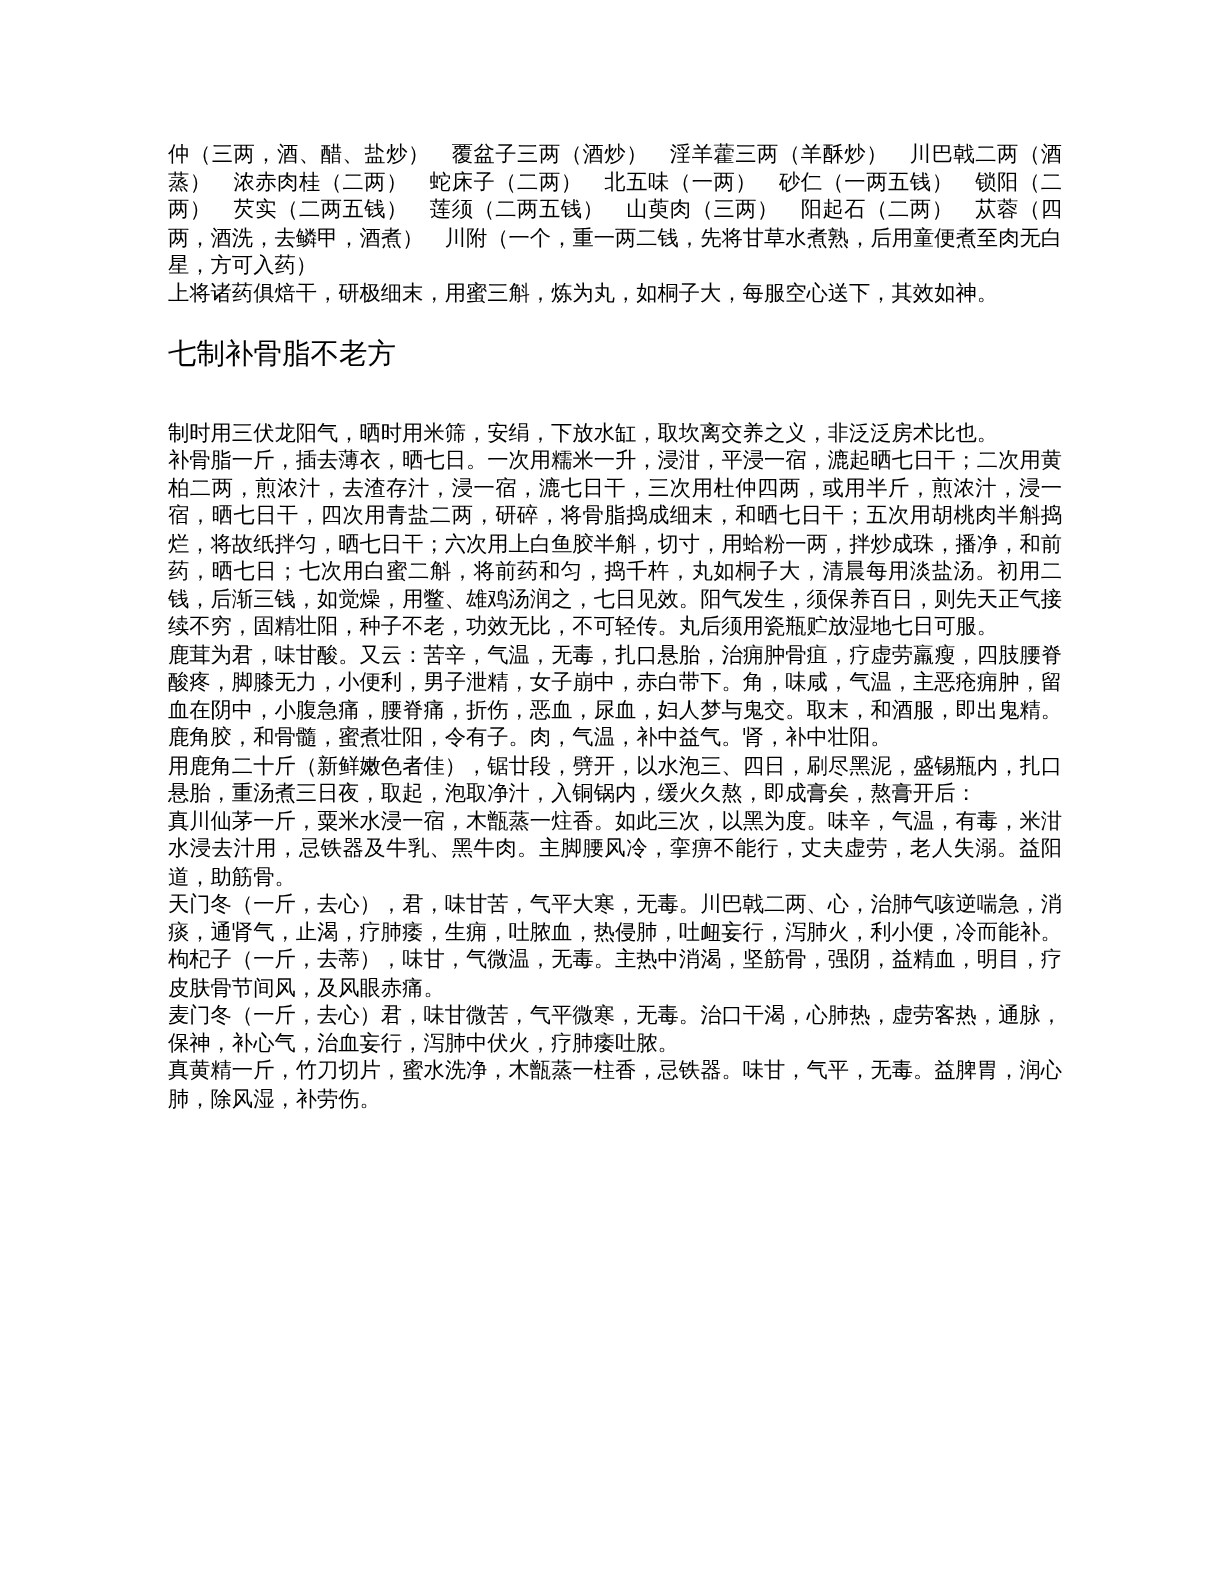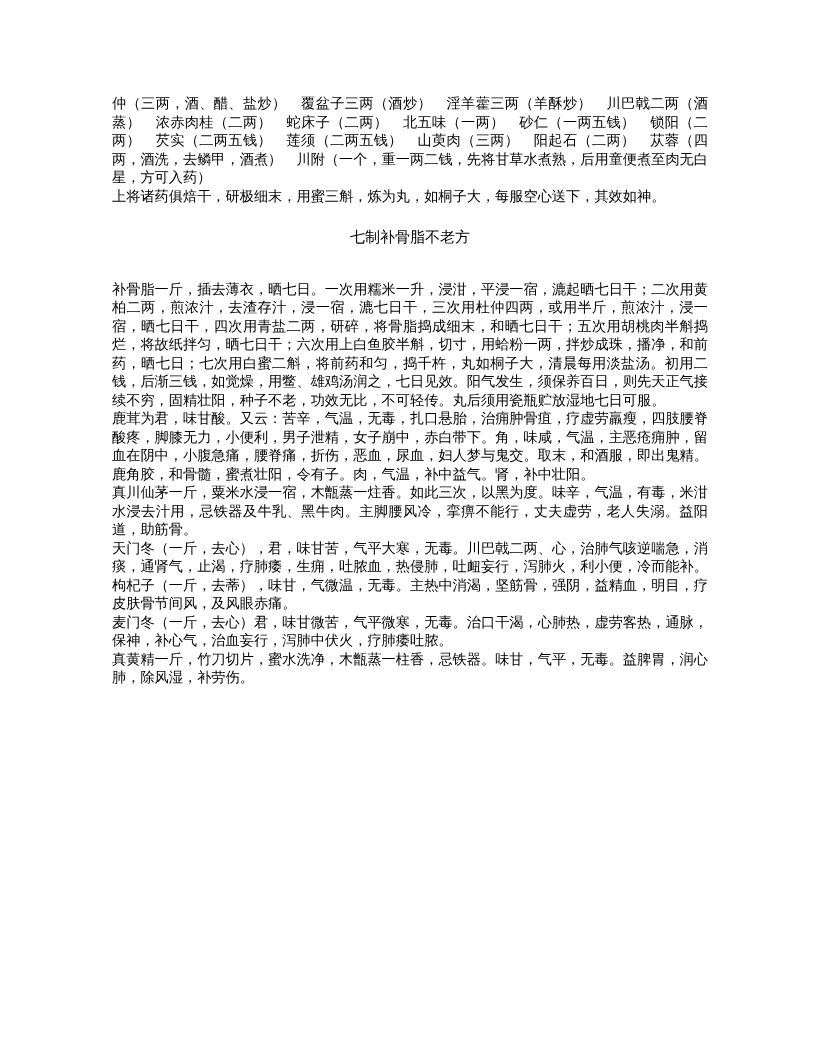--- a/index.html
+++ b/index.html
@@ -21,35 +21,37 @@
       line-height: 18.5px;
     }
     .para {
       margin: 0;
       text-align: justify;
       text-align-last: left;
       word-break: break-all;
     }
     .heading {
       margin: 23px 0 33px 0;
-      font-size: 15px;
+      font-size: 19px;
       font-weight: normal;
       line-height: 18.5px;
-      text-align: center;
+      text-align: left;
     }
   </style>
 </head>
 <body>
 
 <div class="page">
   <div id="doc-body">
       <p class="para">仲（三两，酒、醋、盐炒）　覆盆子三两（酒炒）　淫羊藿三两（羊酥炒）　川巴戟二两（酒蒸）　浓赤肉桂（二两）　蛇床子（二两）　北五味（一两）　砂仁（一两五钱）　锁阳（二两）　芡实（二两五钱）　莲须（二两五钱）　山萸肉（三两）　阳起石（二两）　苁蓉（四两，酒洗，去鳞甲，酒煮）　川附（一个，重一两二钱，先将甘草水煮熟，后用童便煮至肉无白星，方可入药）</p>
       <p class="para">上将诸药俱焙干，研极细末，用蜜三斛，炼为丸，如桐子大，每服空心送下，其效如神。</p>
       <h2 class="heading">七制补骨脂不老方</h2>
+      <p class="para">制时用三伏龙阳气，晒时用米筛，安绢，下放水缸，取坎离交养之义，非泛泛房术比也。</p>
       <p class="para">补骨脂一斤，插去薄衣，晒七日。一次用糯米一升，浸泔，平浸一宿，漉起晒七日干；二次用黄柏二两，煎浓汁，去渣存汁，浸一宿，漉七日干，三次用杜仲四两，或用半斤，煎浓汁，浸一宿，晒七日干，四次用青盐二两，研碎，将骨脂捣成细末，和晒七日干；五次用胡桃肉半斛捣烂，将故纸拌匀，晒七日干；六次用上白鱼胶半斛，切寸，用蛤粉一两，拌炒成珠，播净，和前药，晒七日；七次用白蜜二斛，将前药和匀，捣千杵，丸如桐子大，清晨每用淡盐汤。初用二钱，后渐三钱，如觉燥，用鳖、雄鸡汤润之，七日见效。阳气发生，须保养百日，则先天正气接续不穷，固精壮阳，种子不老，功效无比，不可轻传。丸后须用瓷瓶贮放湿地七日可服。</p>
       <p class="para">鹿茸为君，味甘酸。又云：苦辛，气温，无毒，扎口悬胎，治痈肿骨疽，疗虚劳羸瘦，四肢腰脊酸疼，脚膝无力，小便利，男子泄精，女子崩中，赤白带下。角，味咸，气温，主恶疮痈肿，留血在阴中，小腹急痛，腰脊痛，折伤，恶血，尿血，妇人梦与鬼交。取末，和酒服，即出鬼精。鹿角胶，和骨髓，蜜煮壮阳，令有子。肉，气温，补中益气。肾，补中壮阳。</p>
+      <p class="para">用鹿角二十斤（新鲜嫩色者佳），锯廿段，劈开，以水泡三、四日，刷尽黑泥，盛锡瓶内，扎口悬胎，重汤煮三日夜，取起，泡取净汁，入铜锅内，缓火久熬，即成膏矣，熬膏开后：</p>
       <p class="para">真川仙茅一斤，粟米水浸一宿，木甑蒸一炷香。如此三次，以黑为度。味辛，气温，有毒，米泔水浸去汁用，忌铁器及牛乳、黑牛肉。主脚腰风冷，挛痹不能行，丈夫虚劳，老人失溺。益阳道，助筋骨。</p>
       <p class="para">天门冬（一斤，去心），君，味甘苦，气平大寒，无毒。川巴戟二两、心，治肺气咳逆喘急，消痰，通肾气，止渴，疗肺痿，生痈，吐脓血，热侵肺，吐衄妄行，泻肺火，利小便，冷而能补。</p>
       <p class="para">枸杞子（一斤，去蒂），味甘，气微温，无毒。主热中消渴，坚筋骨，强阴，益精血，明目，疗皮肤骨节间风，及风眼赤痛。</p>
       <p class="para">麦门冬（一斤，去心）君，味甘微苦，气平微寒，无毒。治口干渴，心肺热，虚劳客热，通脉，保神，补心气，治血妄行，泻肺中伏火，疗肺痿吐脓。</p>
       <p class="para">真黄精一斤，竹刀切片，蜜水洗净，木甑蒸一柱香，忌铁器。味甘，气平，无毒。益脾胃，润心肺，除风湿，补劳伤。</p>
     </div>
 </div>
 
 </body></html>

